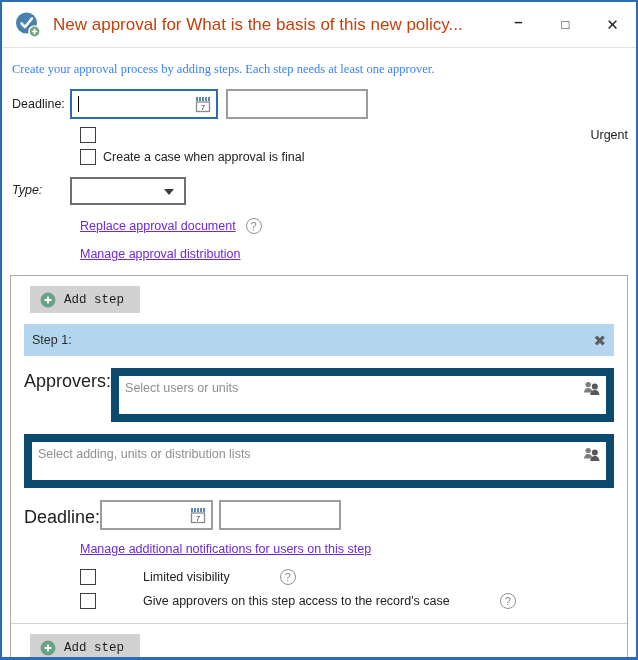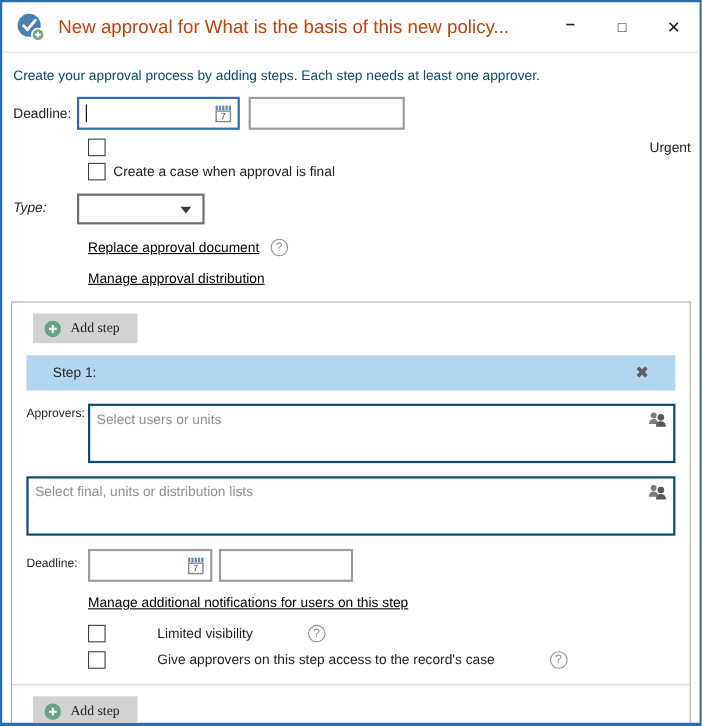--- a/index.html
+++ b/index.html
@@ -21,21 +21,21 @@
     white-space:nowrap; overflow:hidden; }
   .win-controls { display:flex; align-self:stretch; }
   .win-btn { width:47px; display:flex; align-items:center; justify-content:center;
     color:#1f1f1f; cursor:default; }
   .win-btn.min  { font-size:15px; font-weight:bold; padding-bottom:6px; }
   .win-btn.max  { font-size:13px; }
   .win-btn.close{ font-size:15px; }
 
   
   .content { flex:1 1 auto; padding:8px 8px 0 10px; font-size:12.5px; color:#222; }
-  .intro { margin:6px 0 12px 0; color:#0c4a6e; }
+  .intro { margin:6px 0 12px 0; color:#3b82f6;font-family:Liberation Serif, serif; }
 
   .frow { display:flex; align-items:flex-start; }
   .flabel { flex:0 0 58px; padding-top:8px; font-size:12.5px; color:#222; }
 
   .datefield { position:relative; display:flex; align-items:center;
     border:2px solid #9c9c9c; background:#fff; height:30px; padding:0 24px 0 4px; }
   .datefield.focused { border-color:#2a6cb5; }
   .datefield .caret { width:1px; height:16px; background:#000; margin-left:2px; }
   .cal-icon { position:absolute; right:4px; top:5px; }
   .txtfield { border:2px solid #9c9c9c; background:#fff; height:30px; }
@@ -46,42 +46,42 @@
     flex:0 0 auto; }
   .cblabel { margin-left:7px; font-size:12.5px; color:#222; }
 
   .typerow { display:flex; margin-top:12px; }
   .select { width:116px; height:28px; border:2px solid #6e6e6e; background:#fff;
     position:relative; }
   .select .arrow { position:absolute; right:10px; top:10px; width:0; height:0;
     border-left:5px solid transparent; border-right:5px solid transparent;
     border-top:6px solid #3c3c3c; }
 
-  a.link { color:#000000; text-decoration:underline; font-size:12.5px; cursor:pointer; }
+  a.link { color:#6d28d9; text-decoration:underline; font-size:12.5px; cursor:pointer; }
   .linkrow { margin:13px 0 0 68px; display:flex; align-items:center; }
 
   .help { display:inline-flex; align-items:center; justify-content:center;
     width:16px; height:16px; border:1px solid #919191; border-radius:50%;
     color:#8b8b8b; font-size:11px; margin-left:10px; flex:0 0 auto; }
 
   
   .panel { border:1px solid #ababab; margin:14px 0 0 -2px; padding:10px 13px 10px 13px; }
   .addstep { display:inline-flex; align-items:center; background:#d2d2d2; border:none;
     padding:0 16px 0 10px; height:27px; font-size:12.5px; color:#1e1e1e;
-    font-family:Liberation Serif, serif; margin-left:6px; cursor:pointer; }
+    font-family:Liberation Mono, monospace; margin-left:6px; cursor:pointer; }
   .addstep svg { margin-right:8px; display:block; }
 
   .step-header { margin-top:11px; background:#b3d6ee; height:32px; display:flex;
-    align-items:center; padding:0 24px; font-size:12.5px; color:#2a2a2a; }
+    align-items:center; padding:0 8px; font-size:12.5px; color:#2a2a2a; }
   .step-close { margin-left:auto; color:#5e5e5e; font-size:15px; font-weight:bold;
     cursor:pointer; line-height:1; }
 
   .srow { display:flex; margin-top:12px; }
-  .slabel { flex:0 0 56px; padding-top:3px; font-size:11px; }
-  .bigfield { flex:1 1 auto; border:2px solid #0c4a6e; height:54px; position:relative;
+  .slabel { flex:0 0 56px; padding-top:3px; font-size:18px; }
+  .bigfield { flex:1 1 auto; border:8px solid #0c4a6e; height:54px; position:relative;
     padding:5px 28px 0 6px; background:#fff; }
   .placeholder { color:#8f8f8f; font-size:12.5px; }
   .people-icon { position:absolute; top:4px; right:5px; }
 
   .steplinkrow { margin:12px 0 13px 56px; }
   .stepcbrow  { display:flex; align-items:center; margin:8px 0 0 56px;gap:40px; }
 
   .panel-divider { border-top:1px solid #d4d4d4; margin:14px -13px 10px -13px; }
 </style>
 </head>
@@ -184,21 +184,21 @@
               <circle cx="12.8" cy="6.4" r="3" fill="#585858"></circle>
               <path d="M8.2 15 c0-3 2-5 4.6-5 s4.6 2 4.6 5 z" fill="#585858"></path>
             </svg>
           </span>
         </div>
       </div>
 
       
       <div class="srow">
         <div class="bigfield">
-          <span class="placeholder">Select final, units or distribution lists</span>
+          <span class="placeholder">Select adding, units or distribution lists</span>
           <span class="people-icon">
             <svg width="19" height="16" viewBox="0 0 19 16">
               <circle cx="6.2" cy="4.6" r="2.7" fill="#7d7d7d"></circle>
               <path d="M2 12.5 c0-2.8 1.9-4.6 4.2-4.6 s4.2 1.8 4.2 4.6 z" fill="#7d7d7d"></path>
               <circle cx="12.8" cy="6.4" r="3" fill="#585858"></circle>
               <path d="M8.2 15 c0-3 2-5 4.6-5 s4.6 2 4.6 5 z" fill="#585858"></path>
             </svg>
           </span>
         </div>
       </div>

